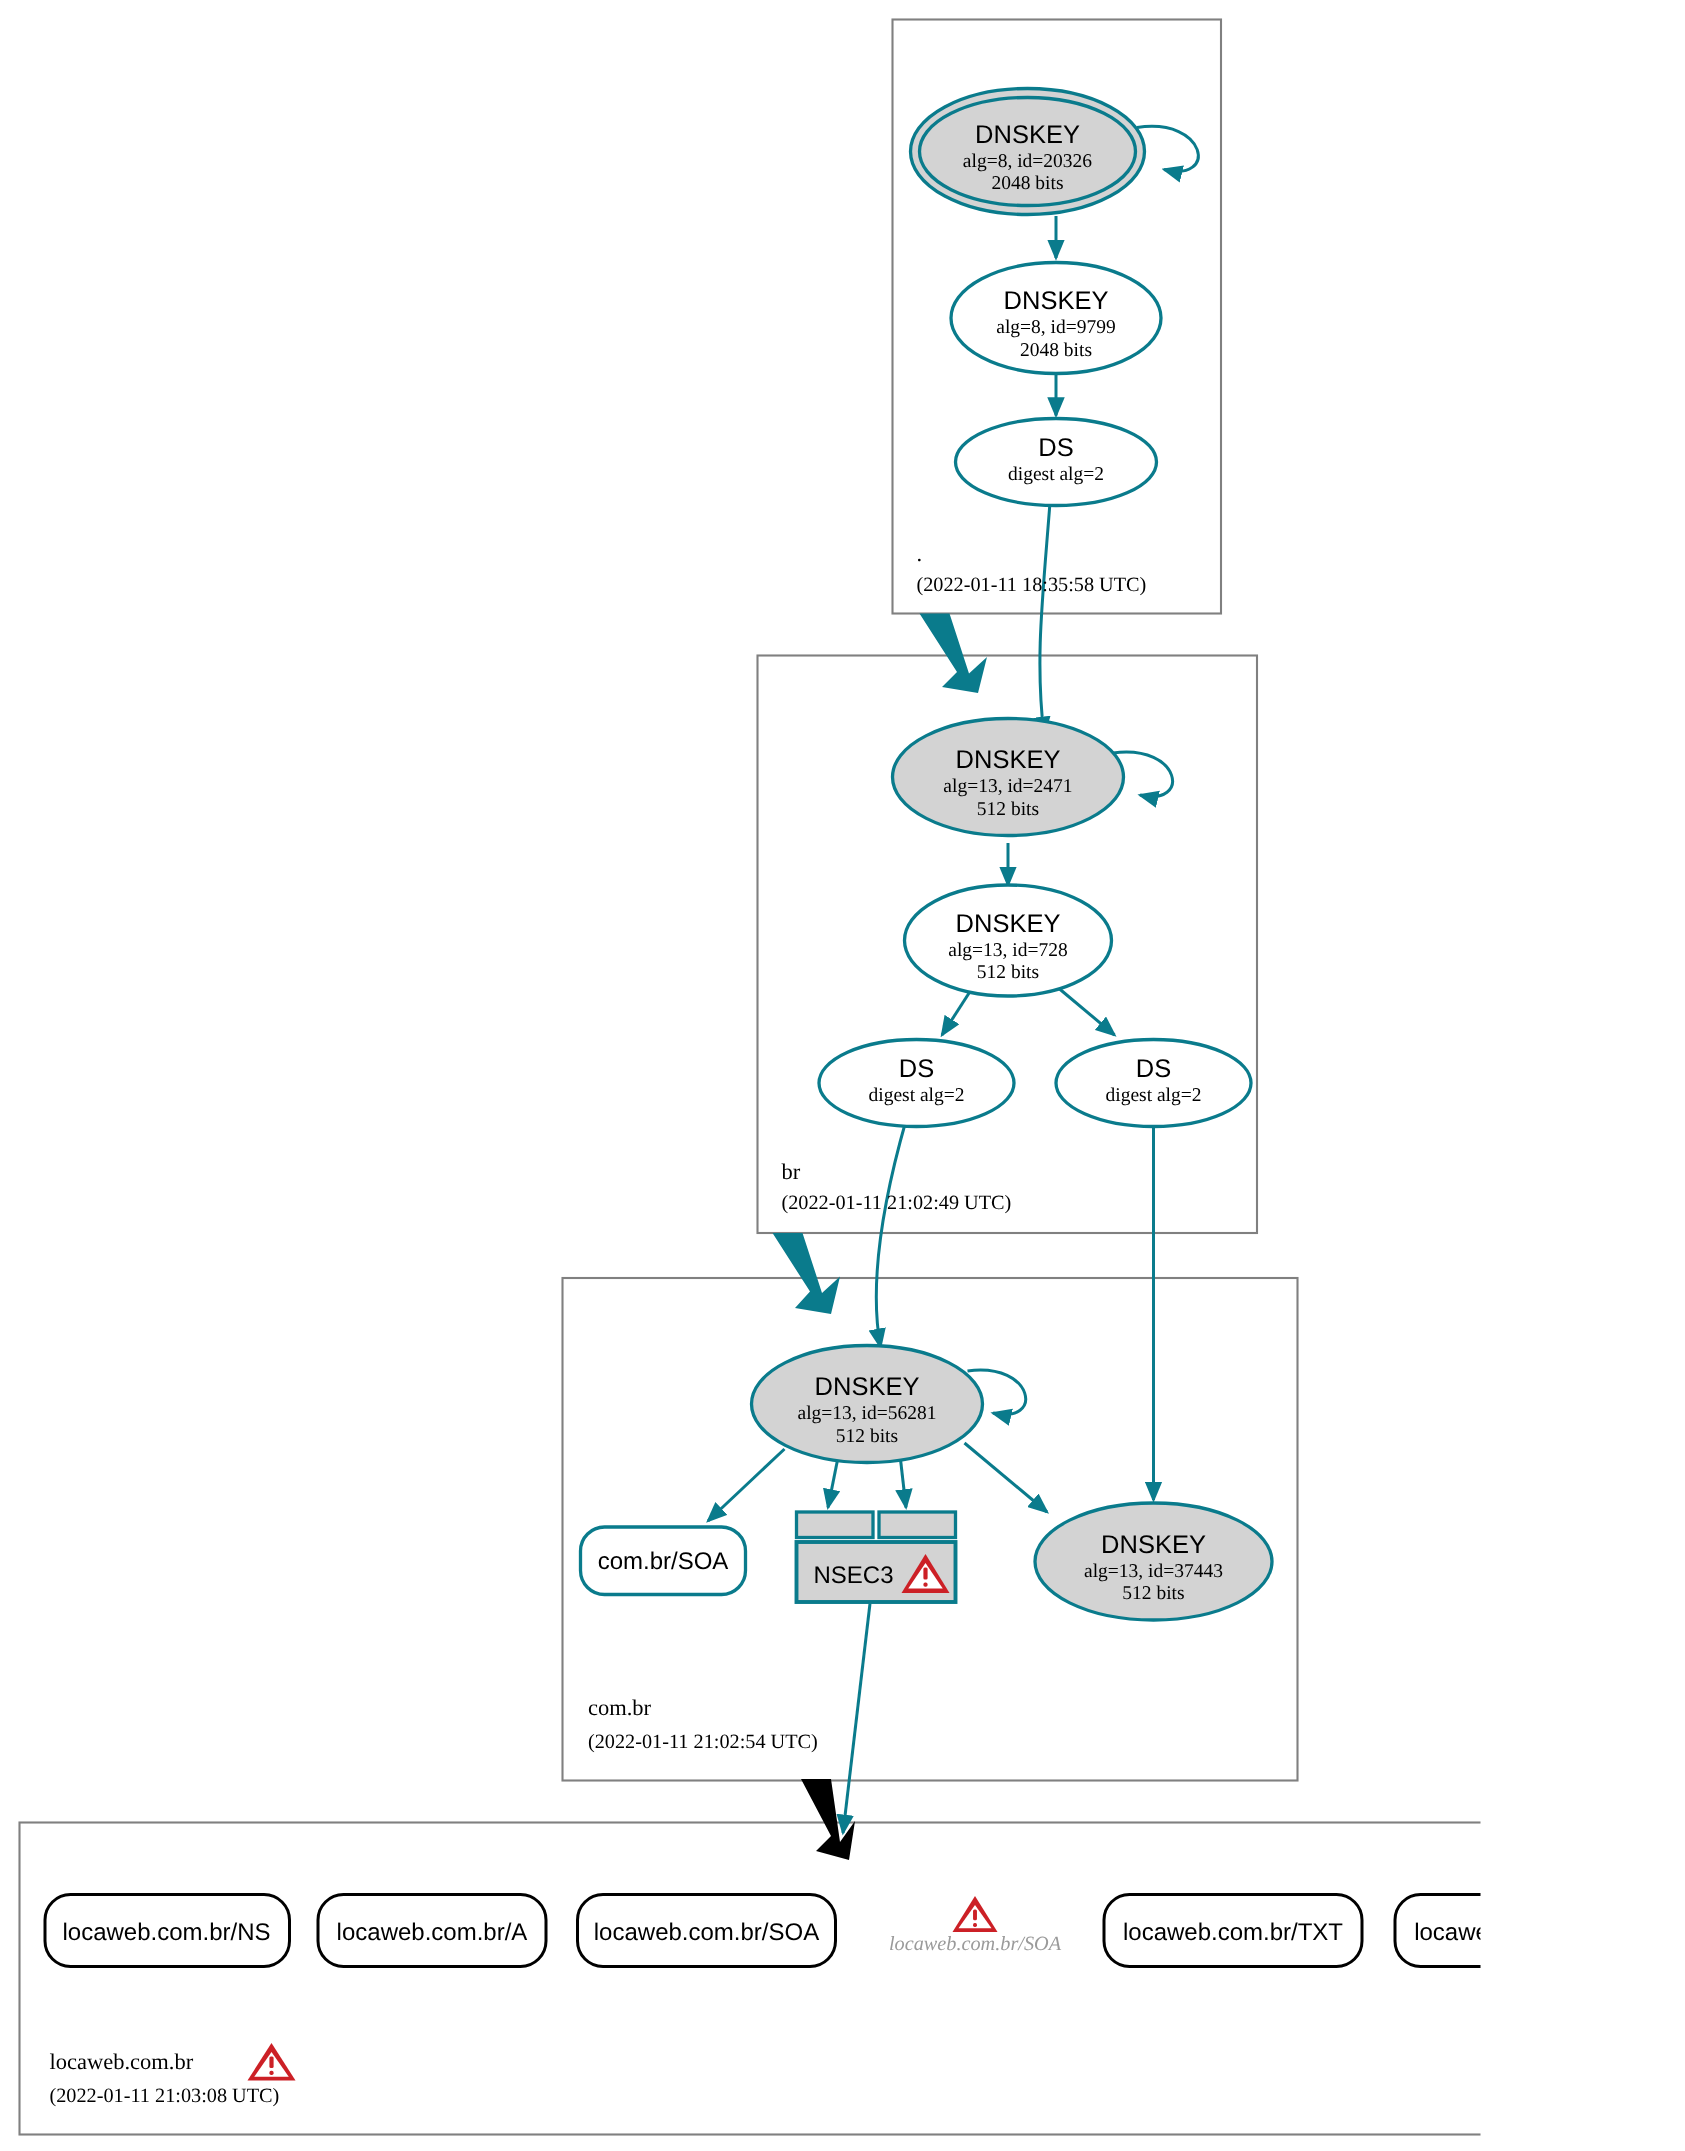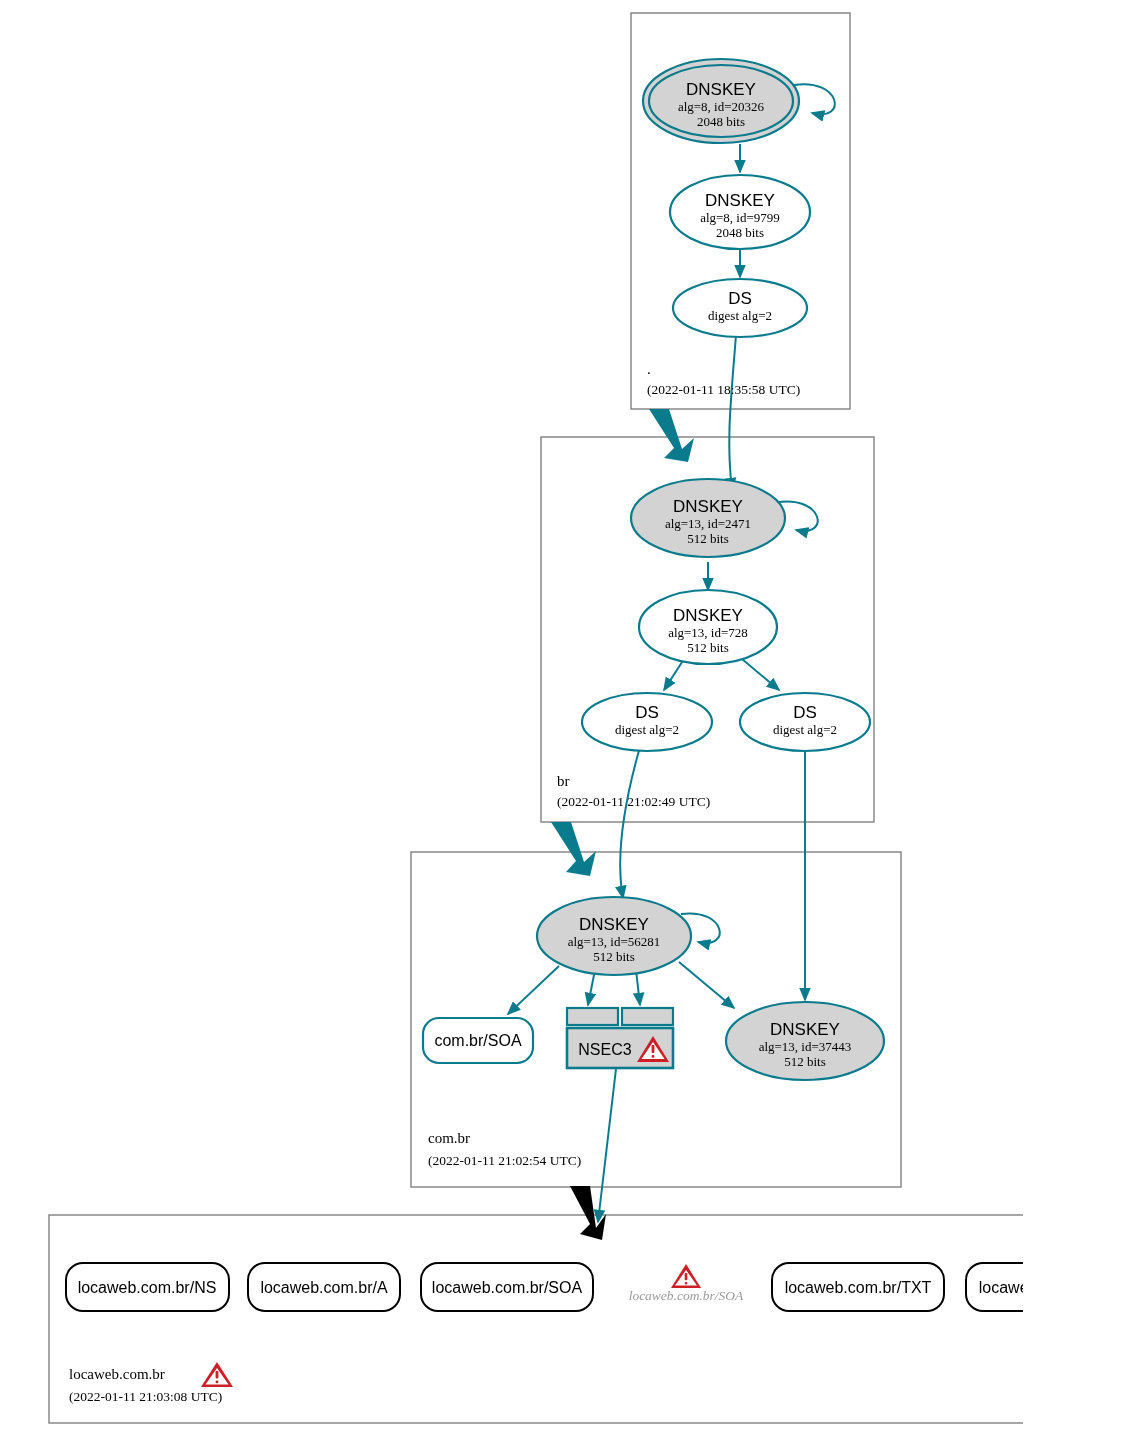--- a/index.html
+++ b/index.html
@@ -10,21 +10,20 @@
   }
   body {
     font-family: "Liberation Sans", sans-serif;
   }
   #canvas {
     position: relative;
     width: 987px;
     height: 1434px;
     background: #ffffff;
     overflow: hidden;
-    margin-left: 36px;
   }
   svg#graph {
     position: absolute;
     left: 0;
     top: 0;
     width: 1123px;
     height: 1434px;
   }
   .zone-box {
     fill: none;

